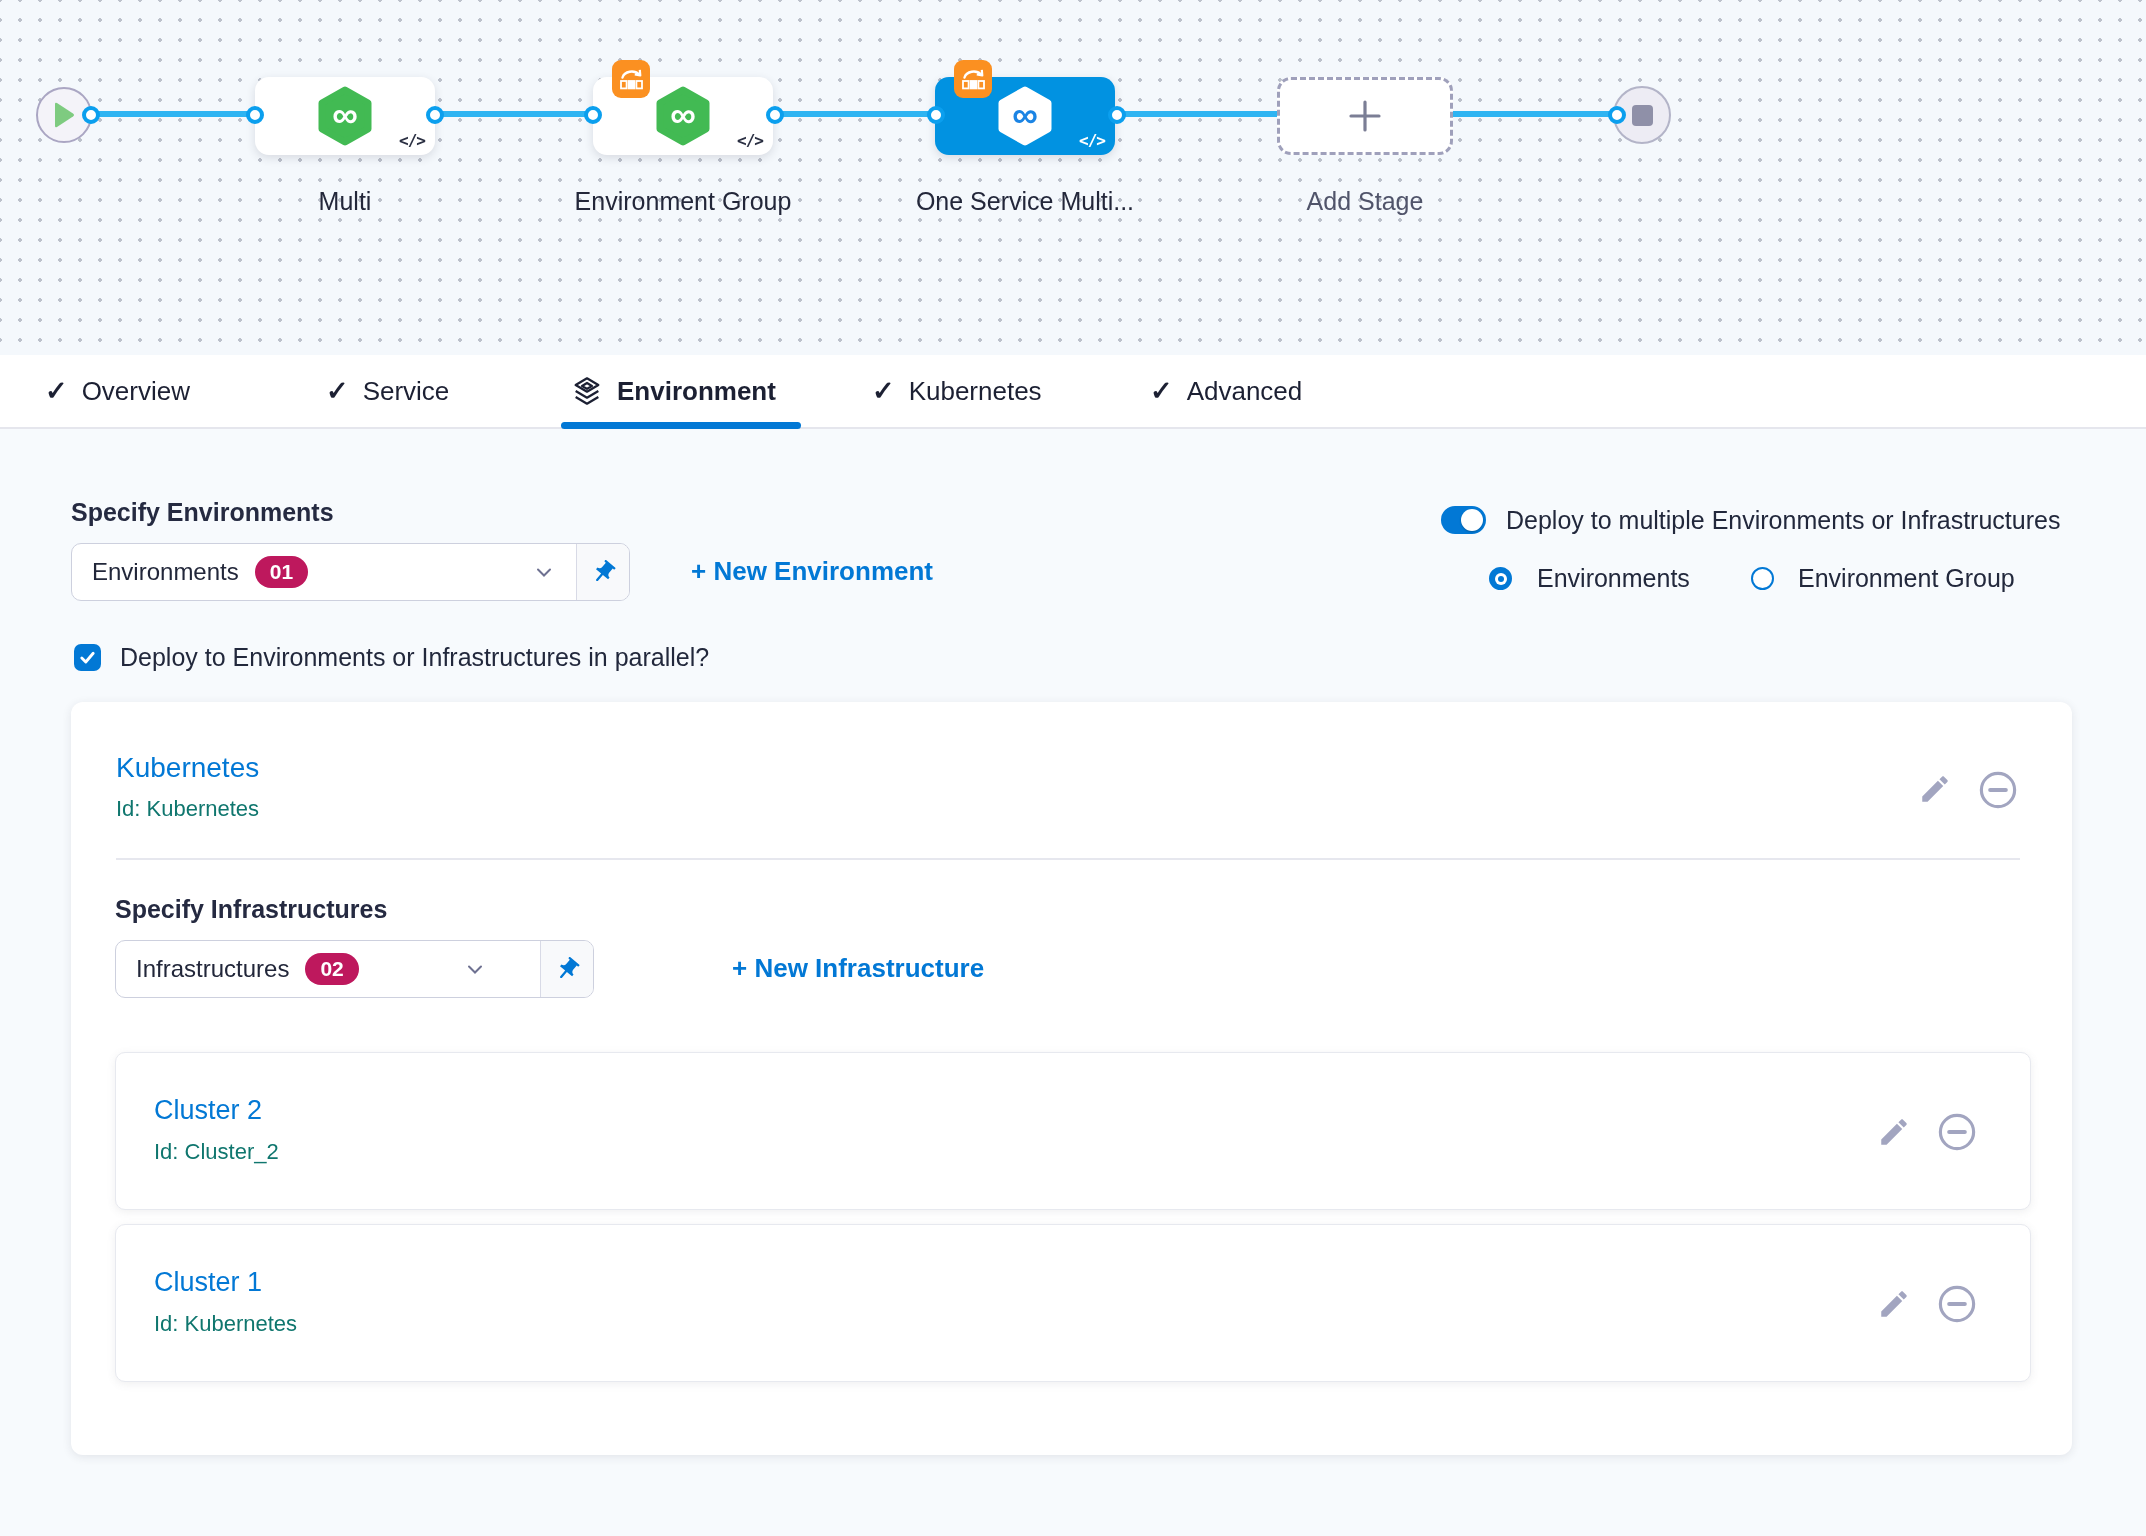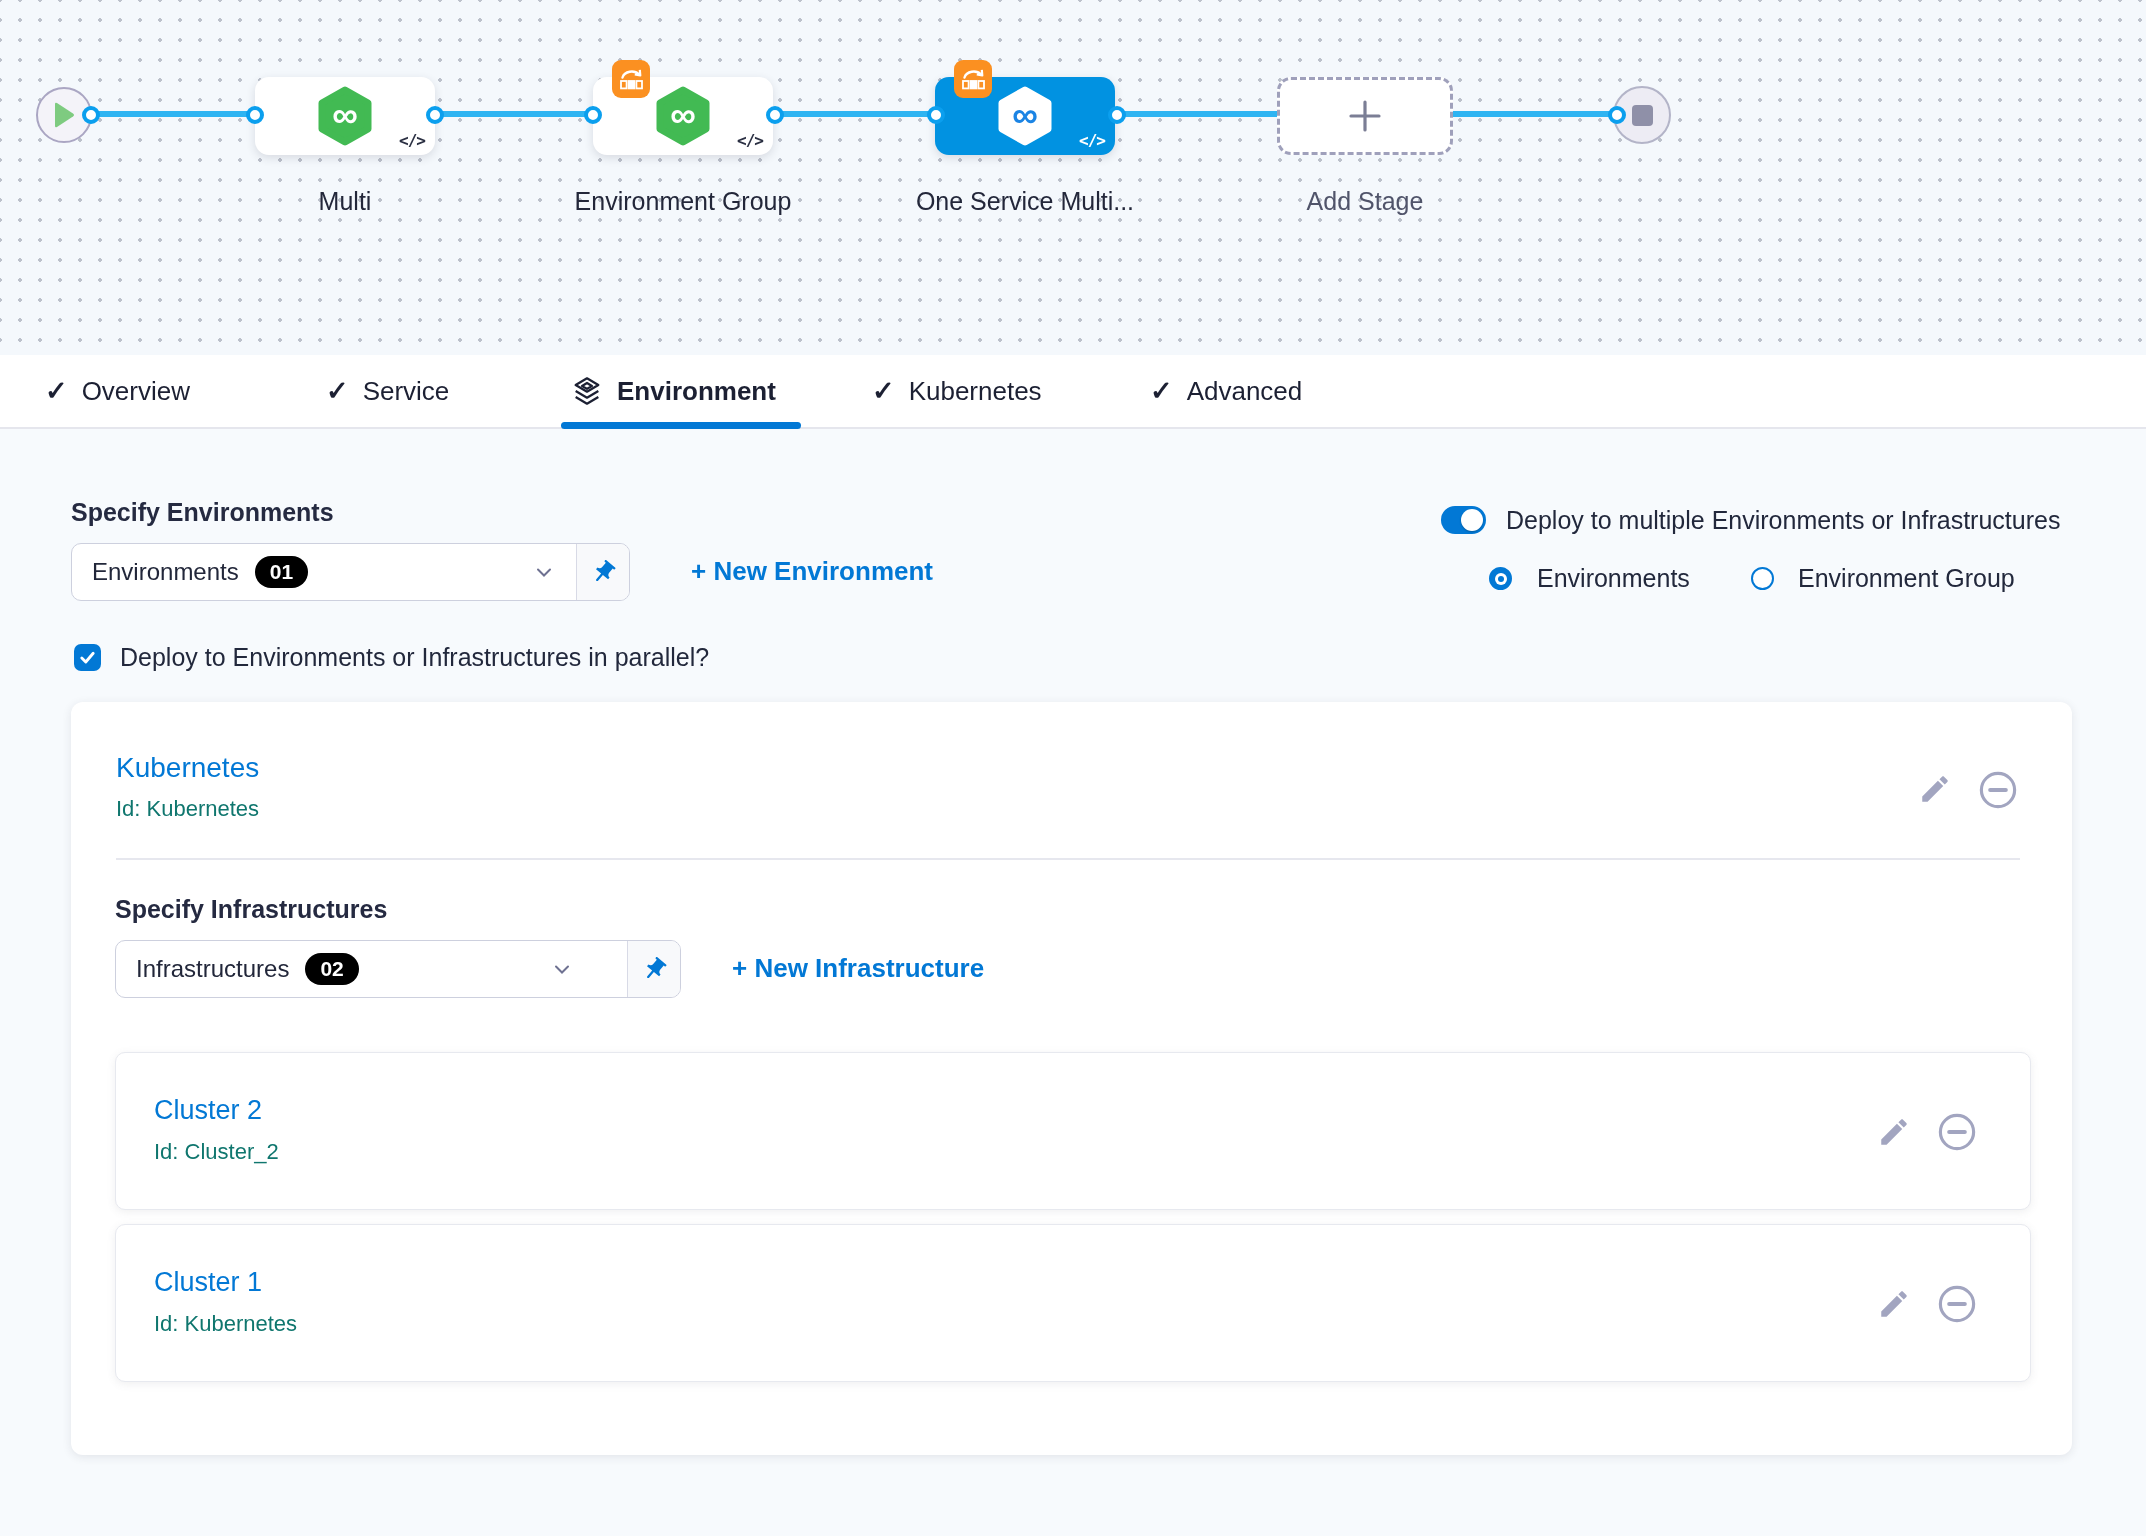--- a/index.html
+++ b/index.html
@@ -34,21 +34,21 @@
   .tab .check-glyph { font-size:27px; font-weight:700; }
   .tab.active { font-weight:700; }
   .tab-underline { position:absolute; left:561px; bottom:-2px; width:240px; height:7px; border-radius:4px; background:#0278d5; }
 
   
   .content { position:absolute; top:429px; left:0; width:2146px; height:1107px; background:#f7fafd; }
   .section-label { position:absolute; font-size:25px; font-weight:700; color:#252a41; }
   .dropdown { position:absolute; height:58px; display:flex; background:#fff; border:1px solid #cdd0de; border-radius:10px; overflow:hidden; }
   .dd-main { flex:1; display:flex; align-items:center; gap:16px; padding:0 20px; cursor:pointer; }
   .dd-value { font-size:24px; font-weight:500; color:#22273a; }
-  .count-badge { background:#000000; color:#fff; font-size:21px; font-weight:700; padding:4px 15px; border-radius:17px; }
+  .count-badge { background:#be185d; color:#fff; font-size:21px; font-weight:700; padding:4px 15px; border-radius:17px; }
   .dd-chevron { margin-left:auto; display:flex; }
   .dd-pin { width:53px; border-left:1px solid #d8dae6; background:#f8f9fb; display:flex; align-items:center; justify-content:center; cursor:pointer; }
   .blue-link { position:absolute; font-size:26px; font-weight:600; color:#0278d5; cursor:pointer; }
 
   .toggle { position:absolute; left:1441px; top:77px; width:45px; height:28px; border-radius:14px; background:#0278d5; cursor:pointer; }
   .toggle-knob { position:absolute; right:3px; top:3px; width:22px; height:22px; border-radius:50%; background:#fff; box-shadow:0 1px 2px rgba(0,0,0,.25); }
   .toggle-label { position:absolute; left:1506px; top:77px; line-height:28px; font-size:25px; color:#22283c; }
 
   .radio { position:absolute; top:138px; width:23px; height:23px; border-radius:50%; background:#fff; border:2px solid #0278d5; cursor:pointer; }
   .radio.checked { background:#0278d5; }
@@ -231,21 +231,21 @@
       <svg width="42" height="42" viewBox="0 0 24 24" fill="none" stroke="#a2a5c0" stroke-width="1.8" stroke-linecap="round">
         <circle cx="12" cy="12" r="9.5"></circle>
           <line x1="7.5" y1="12" x2="16.5" y2="12" stroke-width="2.2"></line>
       </svg>
     </div>
 
     <div class="divider"></div>
 
     <div class="section-label" style="left:44px; top:193px;">Specify Infrastructures</div>
 
-    <div class="dropdown" style="left:44px; top:238px; width:566px;gap:33px;">
+    <div class="dropdown" style="left:44px; top:238px; width:479px;gap:33px;">
       <div class="dd-main">
         <span class="dd-value">Infrastructures</span>
         <span class="count-badge">02</span>
         <span class="dd-chevron">
           <svg width="24" height="24" viewBox="0 0 24 24" fill="none" stroke="#6e7191" stroke-width="2" stroke-linecap="round">
               <path d="M6 9.5l6 6 6-6"></path>
             </svg>
         </span>
       </div>
       <div class="dd-pin">

